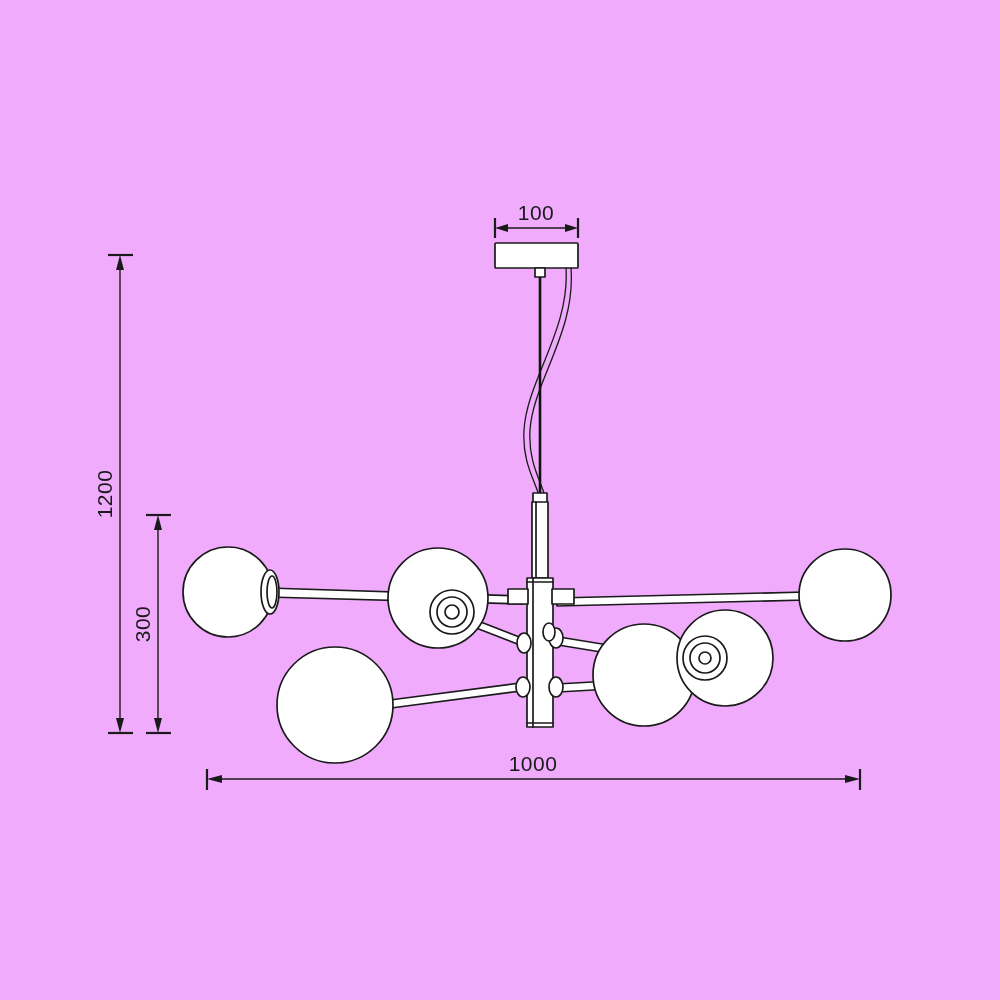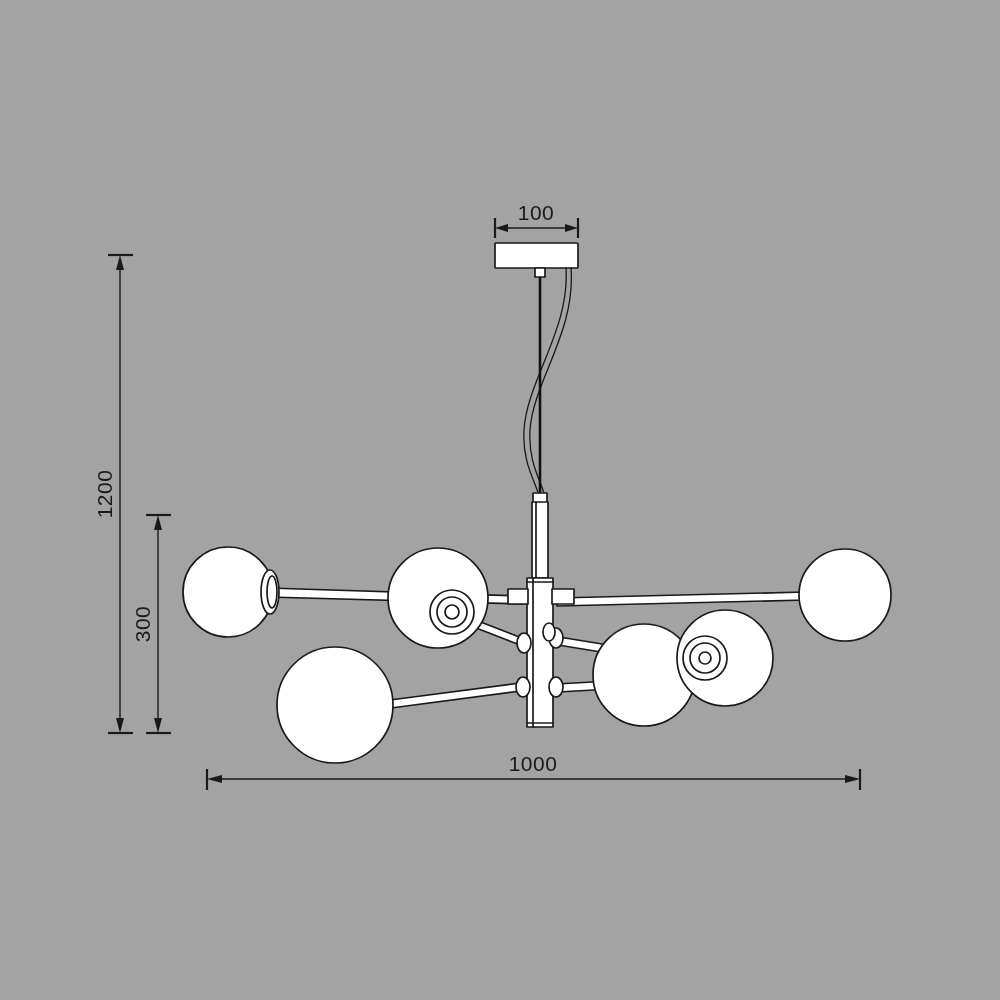--- a/index.html
+++ b/index.html
@@ -11,21 +11,21 @@
   body {
     width: 1000px;
     height: 1000px;
     font-family: "Liberation Sans", sans-serif;
     overflow: hidden;
   }
   #drawing-root {
     position: relative;
     width: 1000px;
     height: 1000px;
-    background: #a3a3a3;
+    background: #f0abfc;
   }
   svg.drawing {
     display: block;
     width: 1000px;
     height: 1000px;
   }
   .part-line {
     fill: none;
     stroke: #1a1a1a;
     stroke-width: 1.7;

